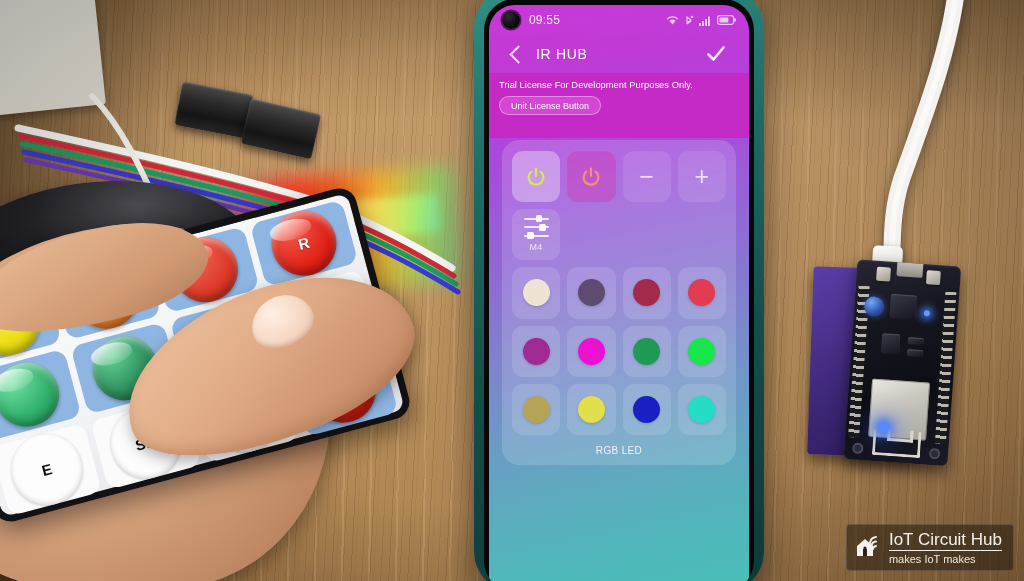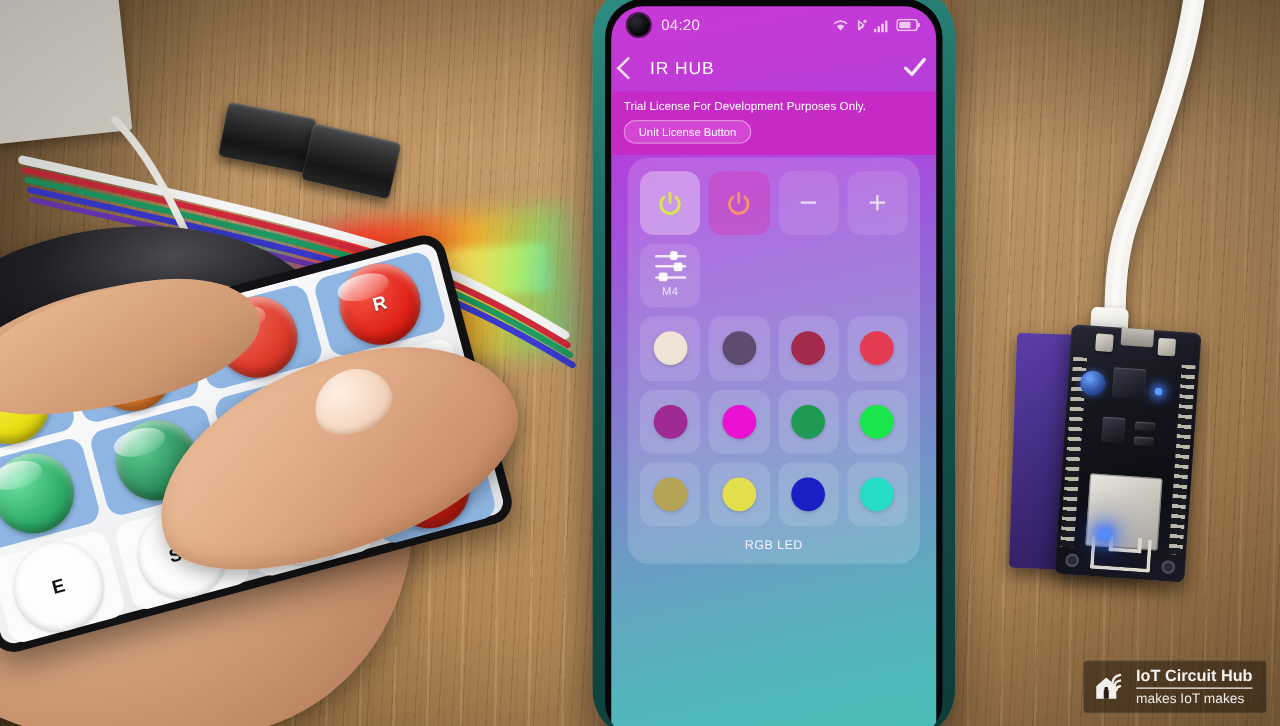--- a/index.html
+++ b/index.html
@@ -231,35 +231,35 @@
     box-shadow:0 0 0 1.5px rgba(0,0,0,.6);
     flex:none;
   }
   .clock { margin-left:9px; font-size:12px; color:#fbe9fb; letter-spacing:.2px; }
   .sb-right { margin-left:auto; display:flex; align-items:center; gap:5px; }
   .sb-icn { opacity:.92; display:flex; align-items:center; }
 
   
   .appbar {
     height:38px; display:flex; align-items:center; gap:11px;
-    padding:0 6px;
+    padding:0 22px;
     background:linear-gradient(180deg, rgba(195,55,205,.32), rgba(195,55,205,.10));
   }
   .chev {
     width:13px; height:13px; border-left:2.6px solid #f6dff6;
     border-bottom:2.6px solid #f6dff6; transform:rotate(45deg);
     flex:none; margin-left:1px;
   }
   .apptitle { font-size:14px; color:#fff; letter-spacing:.7px; font-weight:500; }
   .check { margin-left:auto; width:22px; height:22px; flex:none; }
 
   
   .trial {
     background:#c62ac6;
-    padding:6px 10px 9px 10px;
+    padding:6px 10px 23px 10px;
   }
   .trial-text { font-size:9.3px; color:#fff; line-height:1.3; letter-spacing:.05px; }
   .license-chip {
     margin-top:5px; display:inline-block;
     background:#d446d4;
     border:1px solid rgba(255,255,255,.38);
     color:#fff; font-size:9px;
     padding:3.5px 11px; border-radius:11px;
   }
 
@@ -407,21 +407,21 @@
     display:flex; align-items:center; gap:8px;
     background:rgba(25,18,10,.50);
     border:1px solid rgba(255,255,255,.14);
     border-radius:4px;
     padding:5px 11px 5px 8px;
     z-index:40;
   }
   .wm-icon { width:26px; height:24px; flex:none; }
   .wm-txt { display:flex; flex-direction:column; line-height:1.12; }
   .wm-title {
-    font-size:13px; color:#f4f2ee; font-weight:700;
+    font-size:17px; color:#f4f2ee; font-weight:400;
     border-bottom:1.4px solid #f4f2ee; padding-bottom:1px;
   }
   .wm-sub { font-size:11px; color:#eceae5; margin-top:2px; }
 </style>
 </head>
 <body>
 
 <div id="scene">
 
   <div class="wood"></div>
@@ -551,21 +551,21 @@
       <div class="mnt-hole" style="right:8px;bottom:6px;"></div>
     </div>
   </div>
 
   <div class="phone">
     <div class="phone-inner">
       <div class="screen">
 
         <div class="statusbar">
           <div class="punch"></div>
-          <div class="clock">04:20</div>
+          <div class="clock">09:55</div>
           <div class="sb-right">
             <span class="sb-icn">
               <svg width="13" height="11" viewBox="0 0 13 11">
                   <path d="M6.5 9.6 L3.4 5.8 A4.9 4.9 0 0 1 9.6 5.8 Z" fill="#f0d8f2"></path>
                   <path d="M1.3 4 A7.6 7.6 0 0 1 11.7 4" stroke="#f0d8f2" stroke-width="1.3" fill="none"></path>
                 </svg>
             </span>
             <span class="sb-icn">
               <svg width="10" height="11" viewBox="0 0 10 11">
                   <path d="M3 2 L7 5 L3 8 V2 Z M3 9 L7 6" stroke="#f0d8f2" stroke-width="1.2" fill="none"></path>

